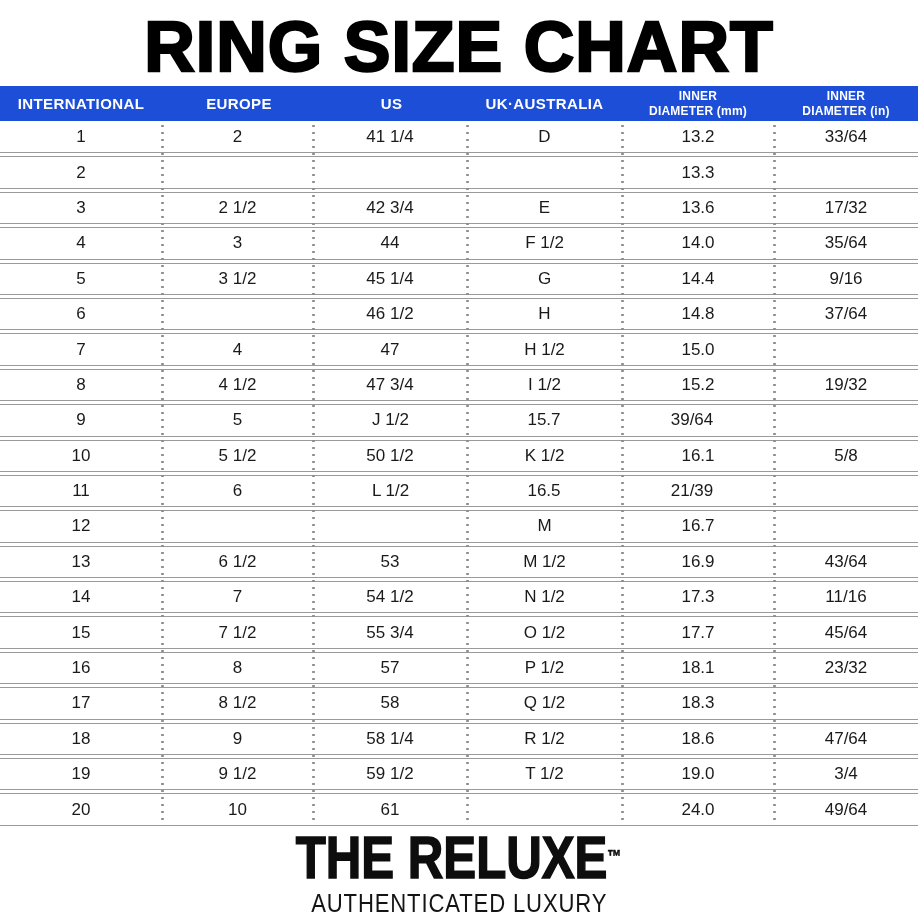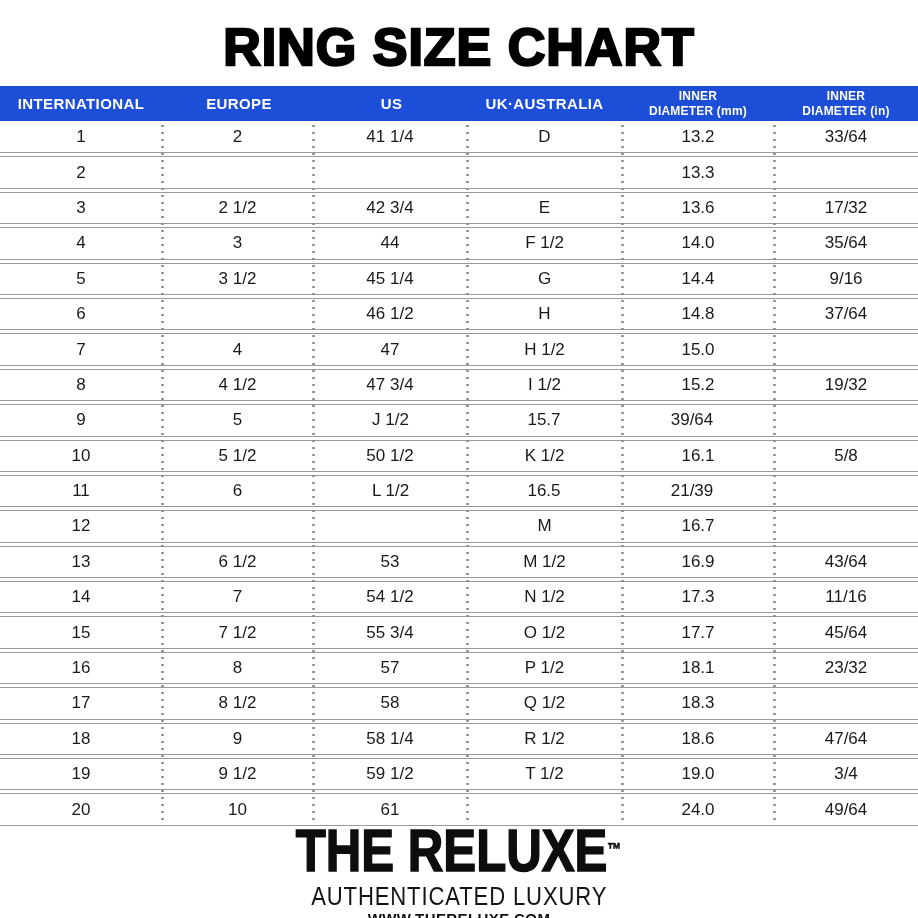--- a/index.html
+++ b/index.html
@@ -10,21 +10,21 @@
     font-family: "Liberation Sans", "DejaVu Sans", sans-serif;
     overflow: hidden;
   }
   .page { width: 918px; height: 918px; position: relative; }
 
   
   .title {
     height: 86px;
     display: flex; align-items: center; justify-content: center;
     padding-top: 8px;
-    font-size: 52px; font-weight: bold; color: #000;
+    font-size: 70px; font-weight: bold; color: #000;
     letter-spacing: 1px;
     -webkit-text-stroke: 2.4px #000;
     white-space: nowrap;
   }
 
   
   .header-row {
     height: 35px;
     background: #1d4ed8;
     display: flex; align-items: stretch;
@@ -67,21 +67,21 @@
     background-size: 3px 7px;
     background-repeat: repeat-y;
   }
   .dots.d0 { left: 160.5px; }
   .dots.d1 { left: 311.5px; }
   .dots.d2 { left: 465.5px; }
   .dots.d3 { left: 620.5px; }
   .dots.d4 { left: 772.5px; }
 
   
-  .brand-line { text-align: center; margin-top: 1px; line-height: 0; }
+  .brand-line { text-align: center; margin-top: 8px; line-height: 0; }
   .brand {
     display: inline-block;
     transform: scaleX(0.82); transform-origin: center;
     font-size: 60px; line-height: 48px; font-weight: bold; color: #0d0d0d;
     -webkit-text-stroke: 1.6px #0d0d0d;
     white-space: nowrap;
   }
   .brand .tm {
     font-size: 17px; -webkit-text-stroke: 0.6px #0d0d0d;
     vertical-align: top; position: relative; top: -1px; letter-spacing: 0;

